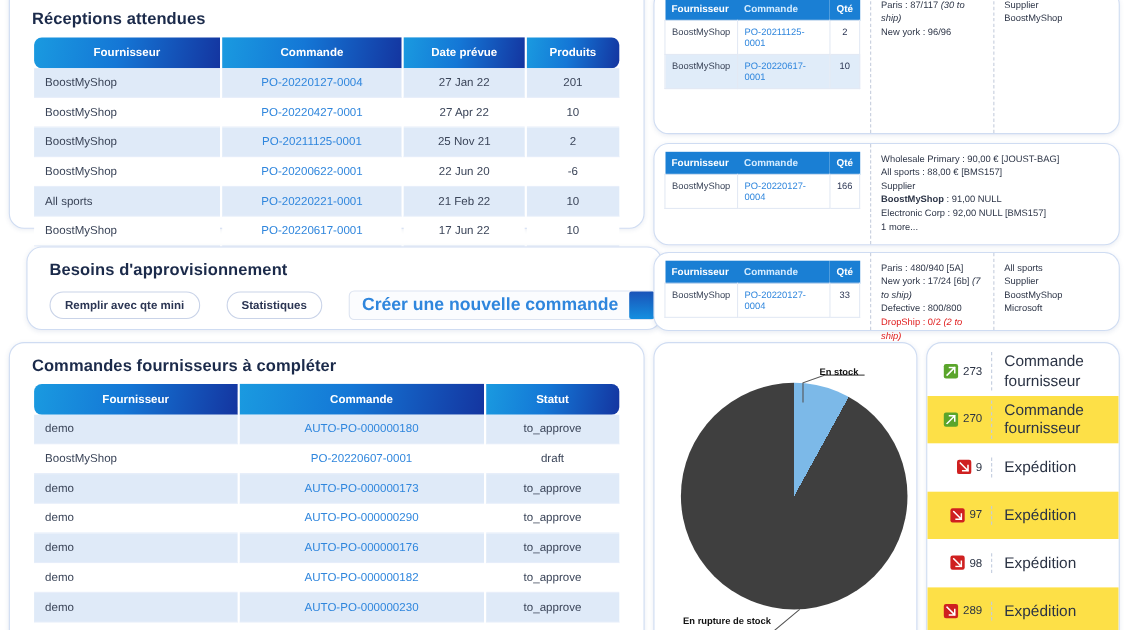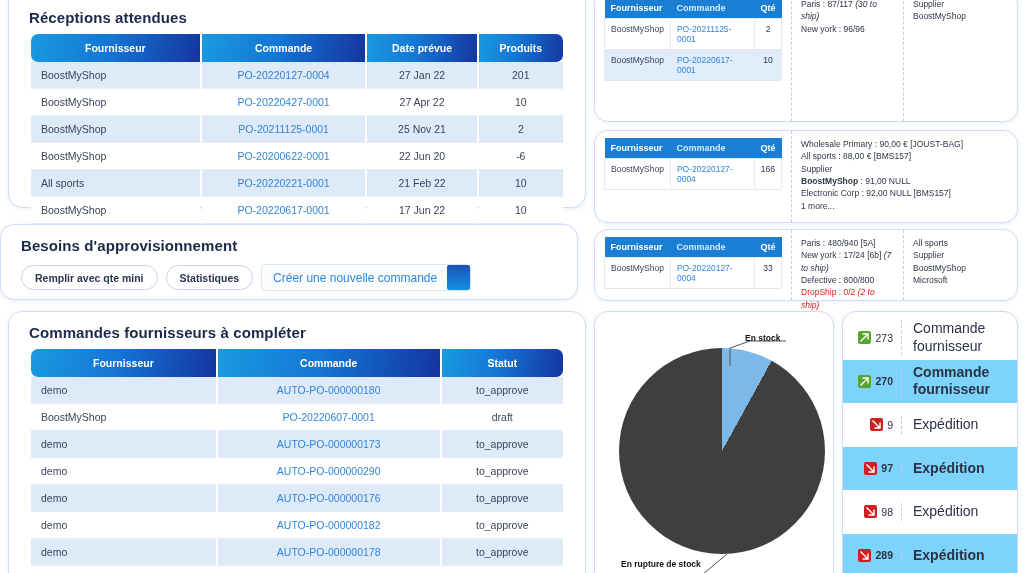--- a/index.html
+++ b/index.html
@@ -49,21 +49,21 @@
     border: 1px solid #c9d3e8; border-radius: 13px;
     background: #ffffff; color: #2b3553;
     font-size: 10.5px; font-weight: bold; white-space: nowrap;
     cursor: pointer;
   }
   .createbox {
     display: inline-flex; align-items: center;
     height: 27px; border: 1px solid #dde4f1; border-radius: 5px;
     background: #fbfcfe; padding-left: 11px; cursor: pointer;
   }
-  .createbox .txt { font-size: 12px; font-weight: normal; color: #2f86dd; white-space: nowrap; }
+  .createbox .txt { font-size: 16px; font-weight: bold; color: #2f86dd; white-space: nowrap; }
   .createbox .sq {
     width: 23px; height: 25px; margin-left: 10px;
     background: linear-gradient(180deg, #1a53b8 0%, #148fe0 100%);
     border-radius: 2px;
   }
 
   
   .mini-wrap { display: flex; height: 100%; }
   .mini-col { padding: 7px 9px; }
   .mini-col.sep { border-left: 1px dashed #c6cedd; }
@@ -88,21 +88,21 @@
 
   
   .pie {
     width: 206px; height: 206px; border-radius: 50%;
     background: conic-gradient(#3f3f3f 0deg 0deg, #3f3f3f 0deg 360deg);
   }
   .pie-label { position: absolute; font-size: 8.5px; font-weight: bold; color: #111; white-space: nowrap; }
 
   
   .mv-row { display: flex; align-items: center; height: 43.5px; }
-  .mv-row.alt { background: #7dd3fc; font-weight: bold; }
+  .mv-row.alt { background: #fde047; }
   .mv-left { width: 58px; display: flex; align-items: center; justify-content: flex-end; padding-right: 8px; }
   .mv-right { flex: 1; border-left: 1px dashed #c2cdde; padding-left: 11px; font-size: 14px; color: #2b3344; line-height: 1.25; }
   .badge { width: 13px; height: 13px; border-radius: 2px; display: inline-block; position: relative; }
   .badge.up { background: #5aa52b; }
   .badge.down { background: #cf2020; }
   .badge svg { position: absolute; left: 2px; top: 2px; }
   .mv-num { font-size: 10.5px; color: #2b3344; margin-left: 4px; text-align: right; }
 </style>
 </head>
 <body>
@@ -158,25 +158,25 @@
               <td>BoostMyShop</td>
               <td class="c"><span class="lnk">PO-20220617-0001</span></td>
               <td class="c">17 Jun 22</td>
               <td class="c">10</td>
             </tr>
           </tbody>
       </table>
     </div>
   </div>
 
-  <div class="card" style="left:0; top:224px; width:578px; height:76px;">
+  <div class="card" style="left:24px; top:224px; width:578px; height:76px;">
     <div style="padding:12px 20px 0 20px;">
       <div class="panel-title">Besoins d'approvisionnement</div>
     </div>
-    <div style="display:flex; align-items:center; gap:8px; padding:10px 18px 0 20px;">
+    <div style="display:flex; align-items:center; gap:24px; padding:10px 18px 0 20px;justify-content:space-between;">
       <div class="pill">Remplir avec qte mini</div>
       <div class="pill">Statistiques</div>
       <div class="createbox">
         <span class="txt">Créer une nouvelle commande</span>
         <span class="sq"></span>
       </div>
     </div>
   </div>
 
   <div class="card" style="left:8px; top:311px; width:578px; height:276px;">
@@ -218,21 +218,21 @@
               <td class="c"><span class="lnk">AUTO-PO-000000176</span></td>
               <td class="c">to_approve</td>
             </tr>
             <tr>
               <td>demo</td>
               <td class="c"><span class="lnk">AUTO-PO-000000182</span></td>
               <td class="c">to_approve</td>
             </tr>
             <tr>
               <td>demo</td>
-              <td class="c"><span class="lnk">AUTO-PO-000000178</span></td>
+              <td class="c"><span class="lnk">AUTO-PO-000000230</span></td>
               <td class="c">to_approve</td>
             </tr>
             <tr>
               <td>BoostMyShop</td>
               <td class="c"></td>
               <td class="c">to_confirm</td>
             </tr>
           </tbody>
       </table>
     </div>

